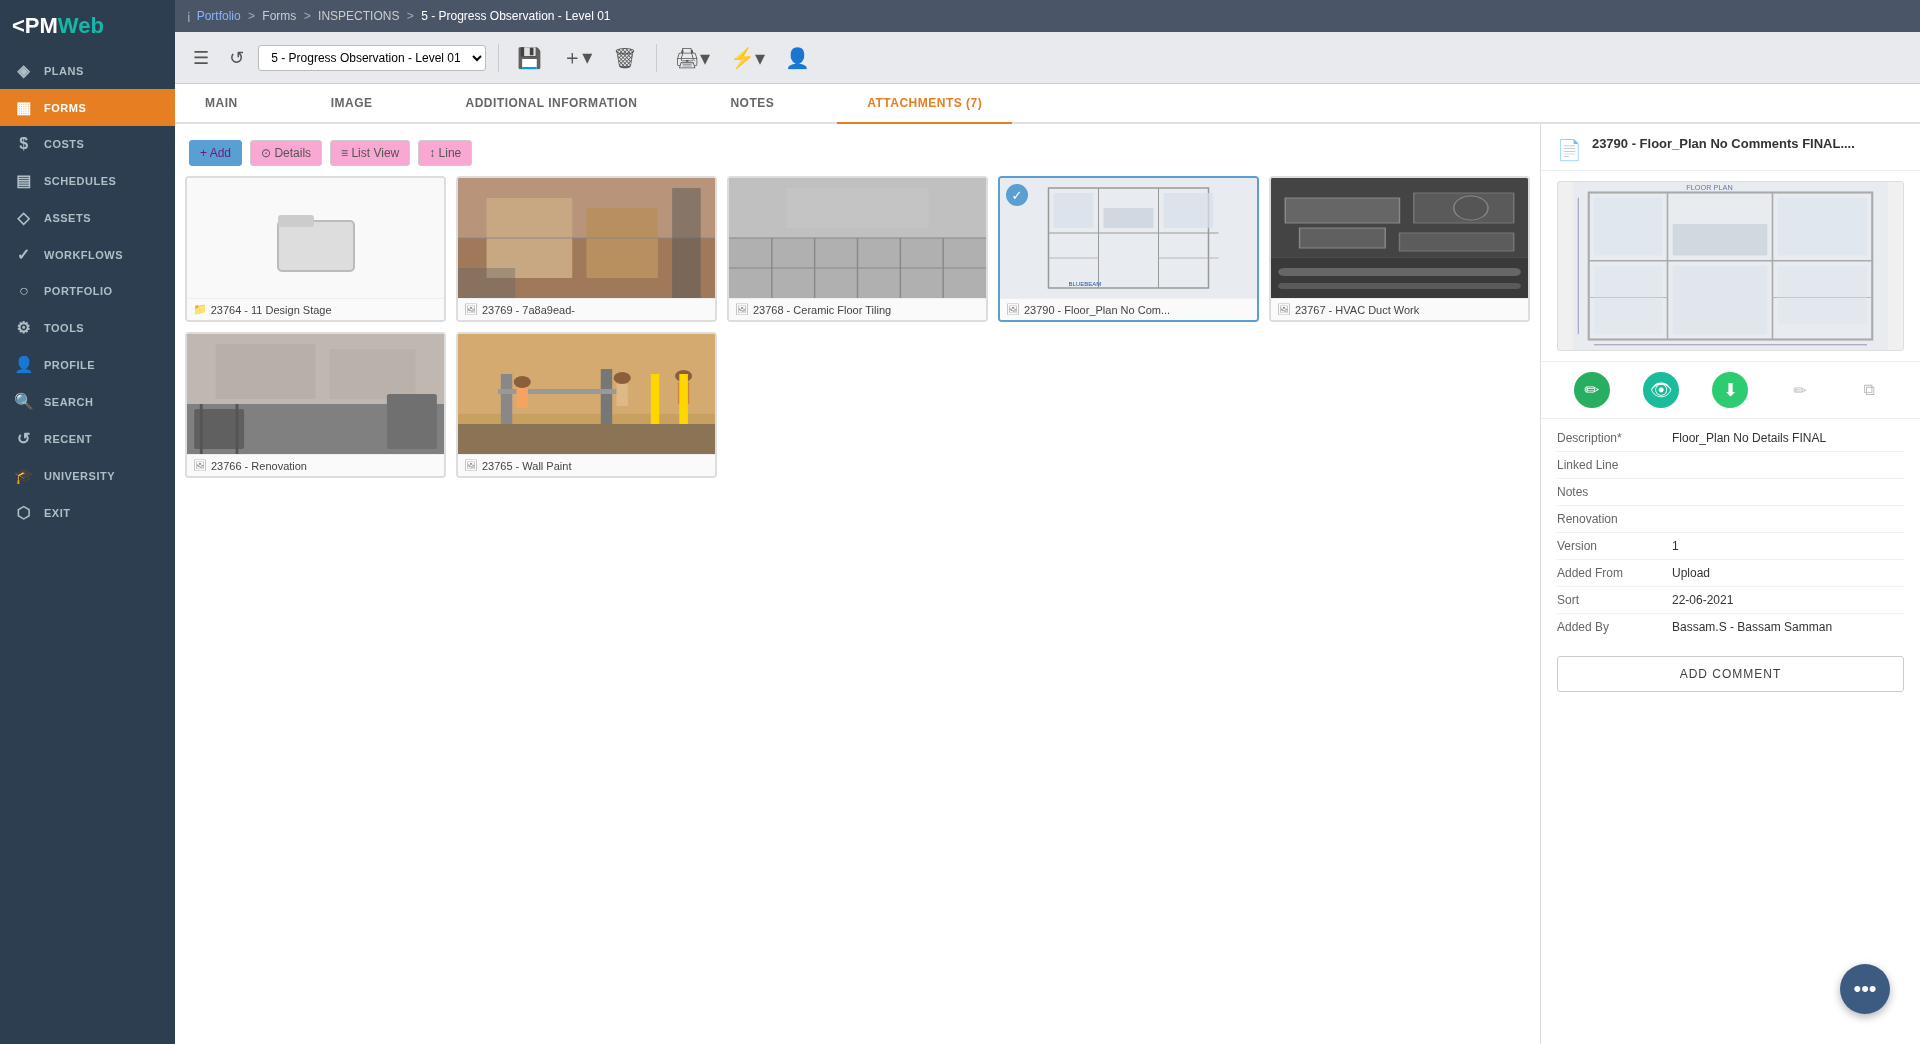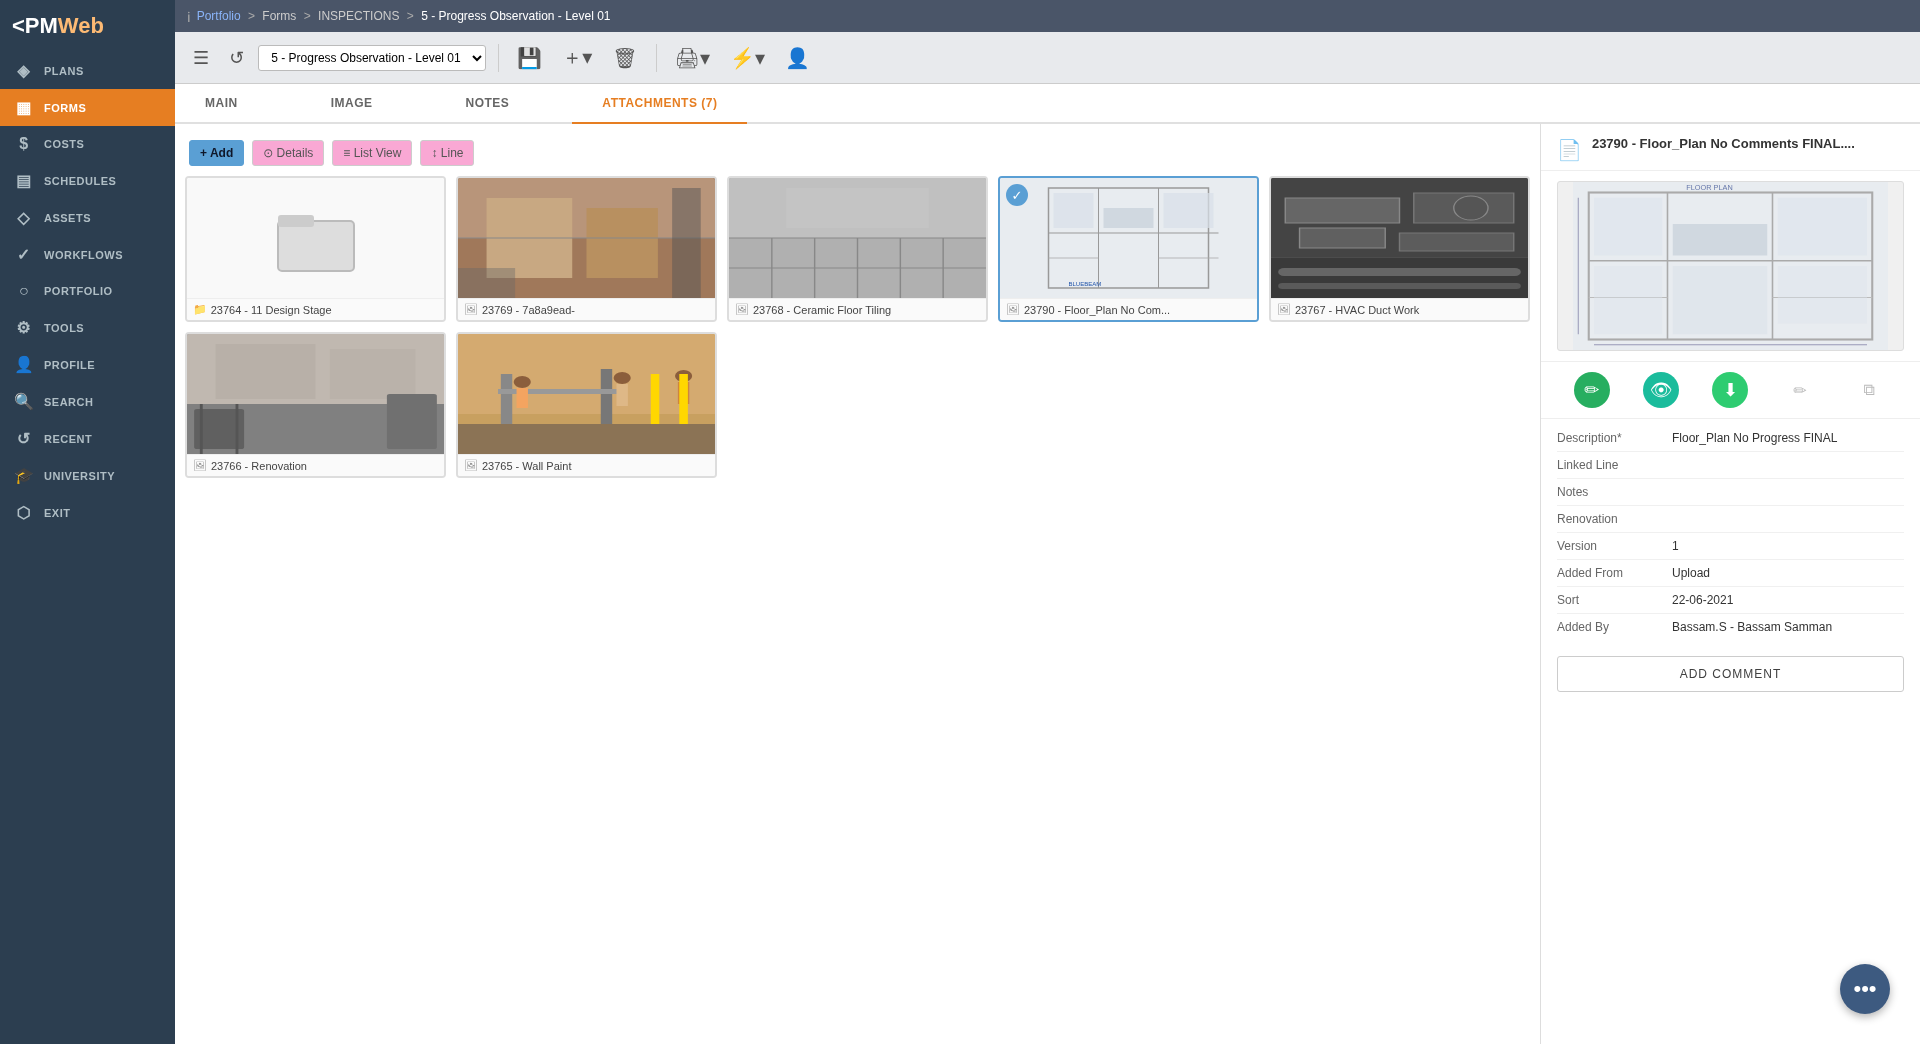--- a/index.html
+++ b/index.html
@@ -20,21 +20,21 @@
       padding: 10px 12px;
       display: flex;
       align-items: center;
       height: 52px;
     }
     .logo-text {
       font-size: 22px;
       font-weight: bold;
       color: white;
     }
-    .logo-text span { color: #fdba74; text-align: right; }
+    .logo-text span { color: #14b8a6; text-align: right; }
     .sidebar-nav { flex: 1; overflow-y: auto; }
     .nav-item {
       display: flex;
       align-items: center;
       padding: 9px 14px;
       cursor: pointer;
       gap: 10px;
       color: #b0bec5;
       font-size: 12px;
       font-weight: 600;
@@ -161,21 +161,21 @@
       align-items: center;
       gap: 4px;
       padding: 5px 10px;
       border: 1px solid #ccc;
       border-radius: 3px;
       background: #f9a8d4;
       cursor: pointer;
       font-size: 12px;
       color: #555;
     }
-    .action-btn.primary { background: #5a9fd4; color: #0f172a; border-color: #5a9fd4; font-weight: bold; }
+    .action-btn.primary { background: #5a9fd4; color: #701a75; border-color: #5a9fd4; }
 
     
     .thumb-grid {
       display: grid;
       grid-template-columns: repeat(5, 1fr);
       gap: 10px;
     }
     .thumb-item {
       border: 2px solid #ddd;
       border-radius: 4px;
@@ -446,20 +446,23 @@
   </div>
 
   <div class="tab-bar">
     <div class="tab">
       <span>MAIN</span>
     </div>
     <div class="tab">
       <span>IMAGE</span>
     </div>
     <div class="tab">
+      <span>ADDITIONAL INFORMATION</span>
+    </div>
+    <div class="tab">
       <span>NOTES</span>
     </div>
     <div class="tab active">
       <span>ATTACHMENTS (7)</span>
     </div>
   </div>
 
   <div class="content-area">
 
     <div class="gallery-area">
@@ -676,21 +679,21 @@
         <button class="rp-action-btn teal" title="View">👁</button>
         <button class="rp-action-btn green2" title="Download">⬇</button>
         <button class="rp-action-btn gray" title="Annotate" style="color:#bbb; font-size:16px;">✏</button>
         <button class="rp-action-btn gray" title="Copy" style="color:#bbb; font-size:16px;">⧉</button>
       </div>
 
       <div class="rp-details">
 
         <div class="rp-row">
           <span class="rp-label">Description*</span>
-          <span class="rp-value">Floor_Plan No Progress FINAL</span>
+          <span class="rp-value">Floor_Plan No Details FINAL</span>
         </div>
 
         <div class="rp-row">
           <span class="rp-label">Linked Line</span>
           <span class="rp-value"></span>
         </div>
 
         <div class="rp-row">
           <span class="rp-label">Notes</span>
           <span class="rp-value"></span>

